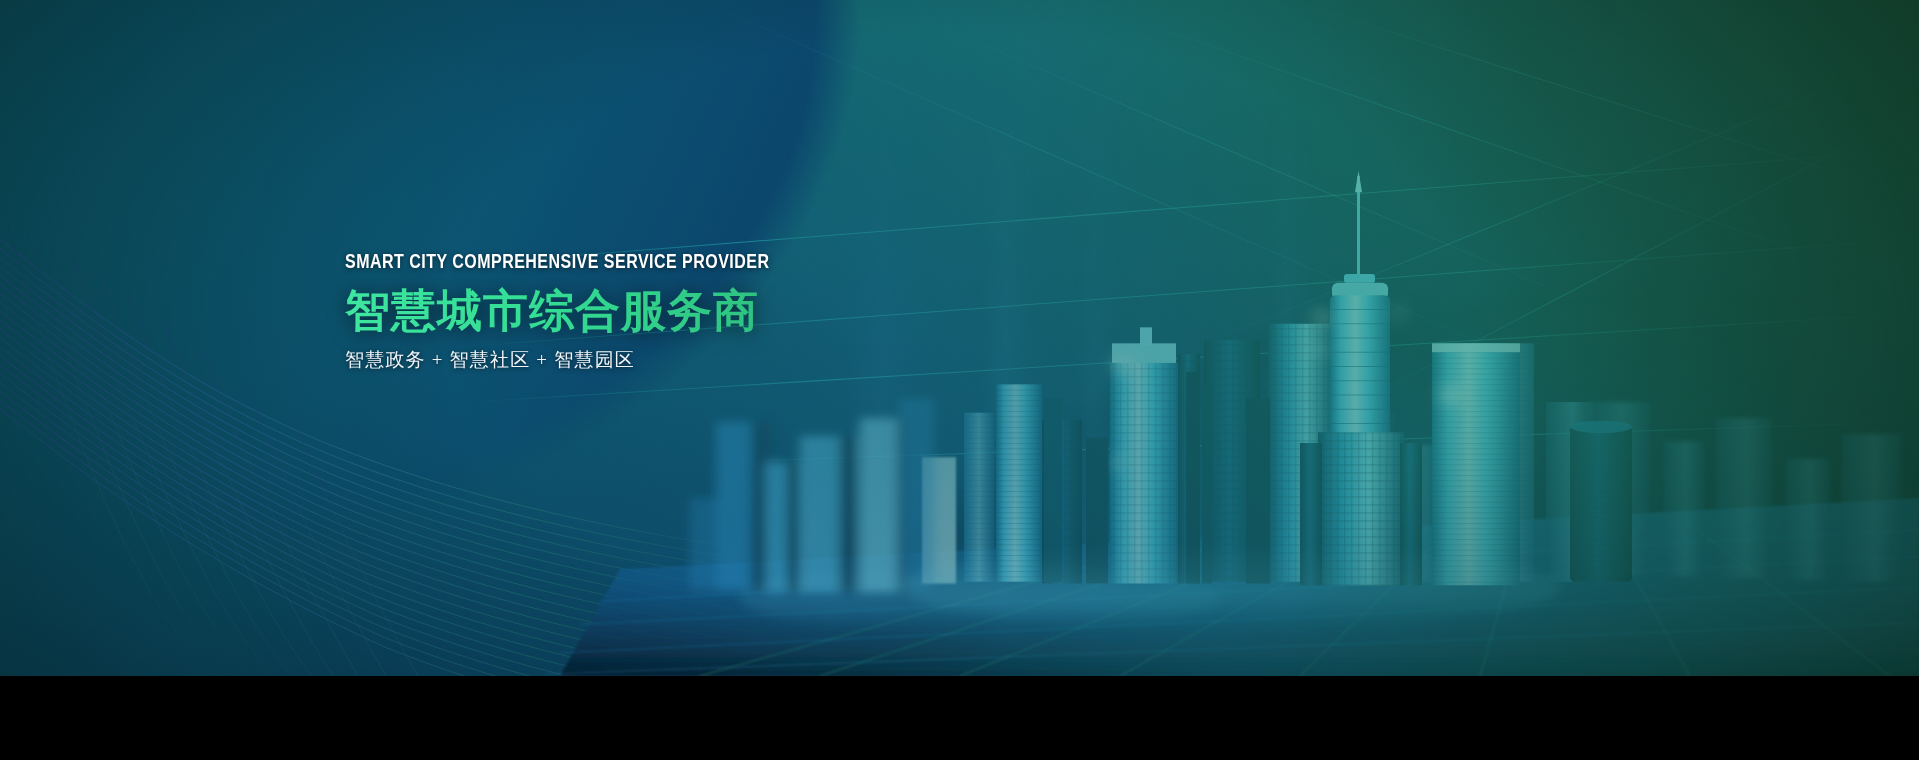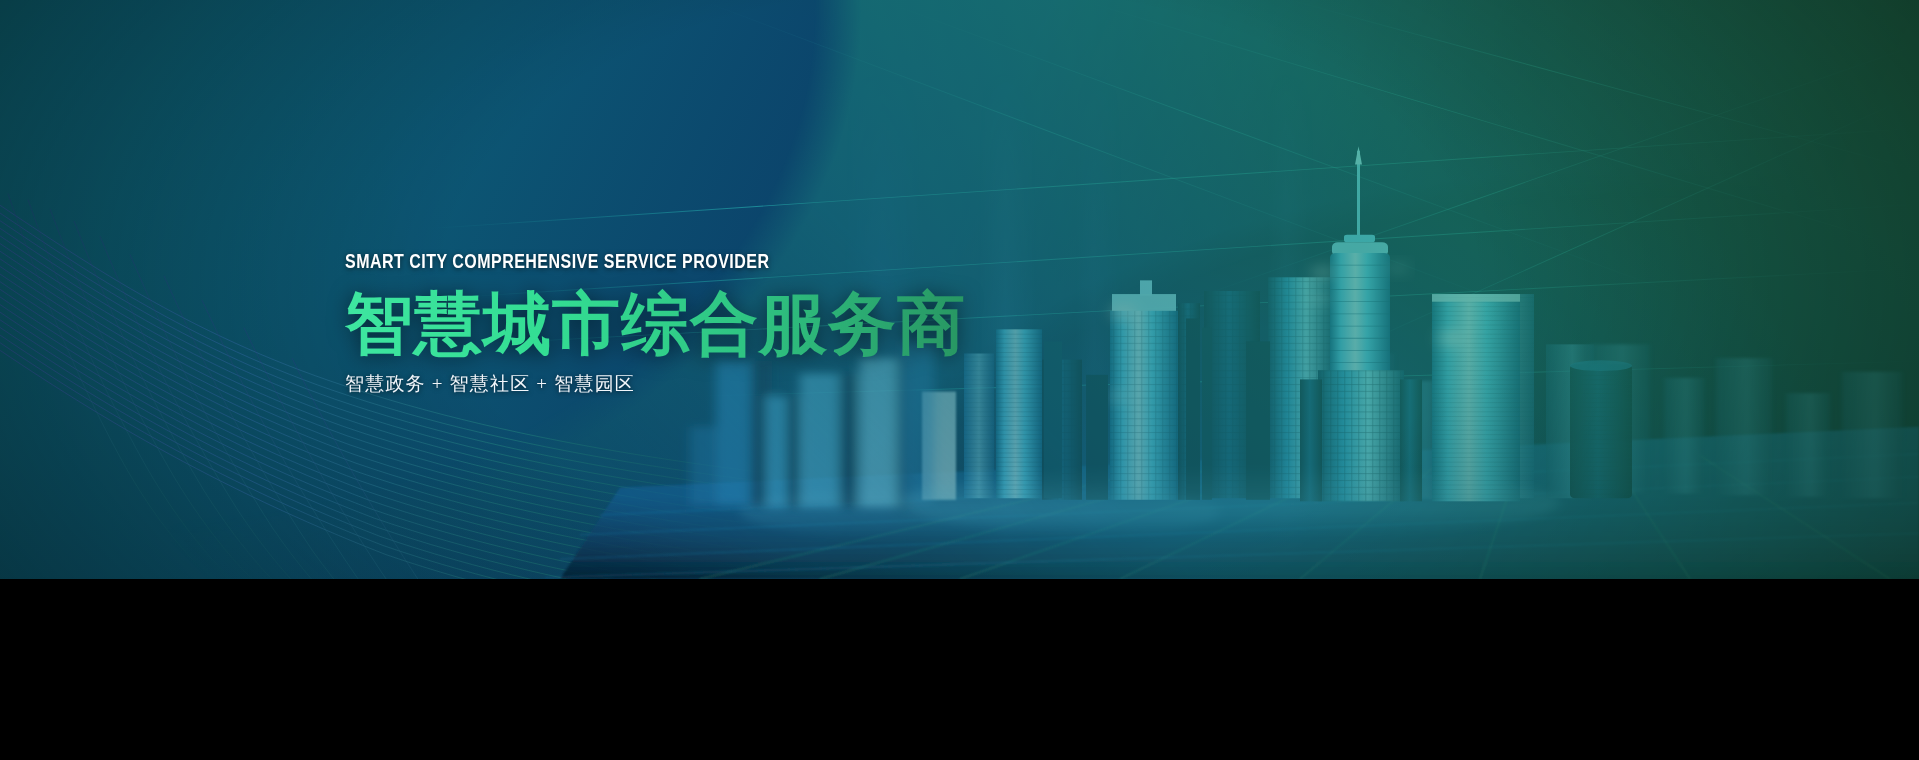--- a/index.html
+++ b/index.html
@@ -1,20 +1,20 @@
 <!DOCTYPE html>
 <html><head>
 <meta charset="utf-8">
 <style>
   html,body{margin:0;padding:0;background:#000;}
   body{font-family:"Liberation Sans",sans-serif;}
 
   #banner{
     position:relative;
-    width:1919px;height:579px;
+    width:1919px;height:676px;
     overflow:hidden;
     background:#7f1d1d;
   }
 
   
   .layer{position:absolute;inset:0;pointer-events:none;}
 
   
   #bg-base{
     background:
@@ -69,21 +69,21 @@
     letter-spacing:.6px;
     color:#ffffff;
     transform:scaleX(.80);
     transform-origin:left center;
     white-space:nowrap;
     text-shadow:0 1px 6px rgba(0,0,0,.6);
   }
   #headline{
     margin:14px 0 0 0;
     font-family:"Liberation Sans",sans-serif;
-    font-size:68px;
+    font-size:45px;
     font-weight:bold;
     line-height:1.06;
     letter-spacing:1px;
     white-space:nowrap;
     background:linear-gradient(92deg,#3ee6a0 0%,#33dd93 32%,#2fc583 62%,#2aa46d 86%,#27935f 100%);
     -webkit-background-clip:text;
     background-clip:text;
     color:transparent;
     -webkit-text-fill-color:transparent;
     filter:drop-shadow(0 2px 10px rgba(0,0,0,.55));

